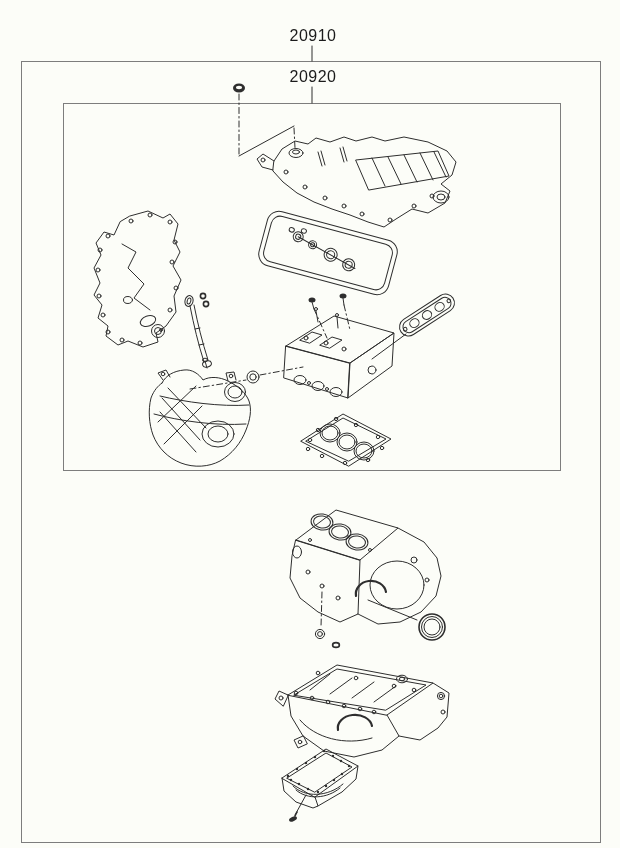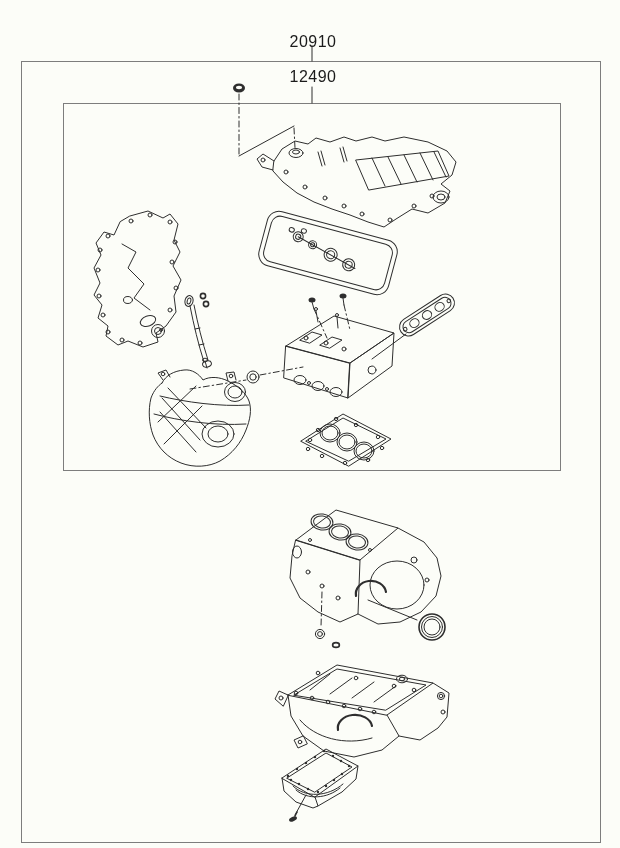--- a/index.html
+++ b/index.html
@@ -9,41 +9,41 @@
     --text:#1b1b1b;
   }
   html,body{margin:0;padding:0;}
   body{background:var(--bg);font-family:"Liberation Sans",sans-serif;}
   .canvas{position:relative;width:620px;height:848px;background:var(--bg);overflow:hidden;}
   .frame{position:absolute;border:1px solid var(--frame);box-sizing:border-box;background:transparent;}
   .frame-outer{left:21px;top:61px;width:580px;height:782px;}
   .frame-inner{left:63px;top:103px;width:498px;height:368px;}
   .callout{position:absolute;width:90px;text-align:center;color:var(--text);
            font-size:16px;line-height:18px;letter-spacing:0.5px;cursor:pointer;}
-  .callout-20910{left:268px;top:27px;margin-top:6px;}
+  .callout-20910{left:268px;top:27px;}
   .callout-20920{left:268px;top:68px;}
   svg.art{position:absolute;left:0;top:0;}
   svg.art path,svg.art ellipse,svg.art circle,svg.art line,svg.art polyline,svg.art rect{
     fill:none;stroke:var(--line);stroke-width:1;stroke-linecap:round;stroke-linejoin:round;}
   svg.art .fill{fill:var(--line);stroke:none;}
   svg.art .bgfill{fill:var(--bg);stroke:none;}
   svg.art .bold{stroke-width:1.6;}
   svg.art .thick{stroke-width:2.2;}
   svg.art .dash{stroke-dasharray:6 3 1.5 3;}
 </style>
 </head>
 <body>
 
 <div class="canvas">
 
   <div class="frame frame-outer"></div>
   <div class="frame frame-inner"></div>
 
   <div class="callout callout-20910">20910</div>
-  <div class="callout callout-20920">12490</div>
+  <div class="callout callout-20920">20920</div>
 
   <svg class="art" width="620" height="848" viewBox="0 0 620 848">
 
     <g>
       <line x1="312" y1="46" x2="312" y2="61"></line>
       <line x1="312" y1="87" x2="312" y2="103"></line>
     </g>
 
     <g>
       <ellipse class="fill" cx="239" cy="88" rx="6" ry="4.5"></ellipse>

